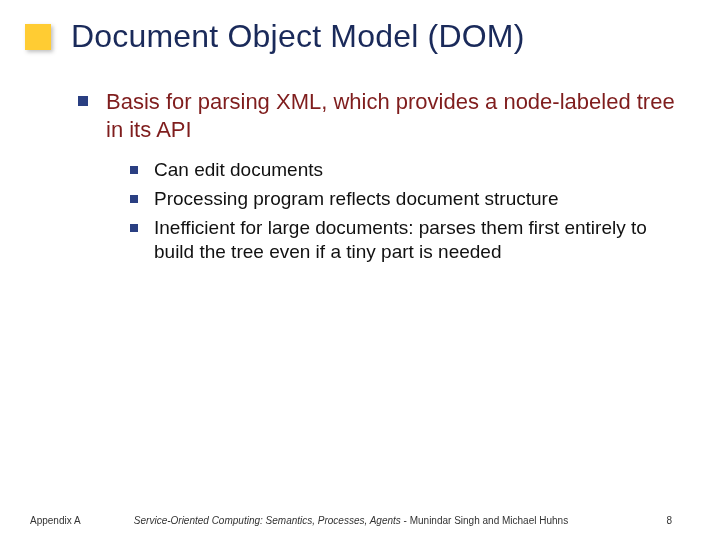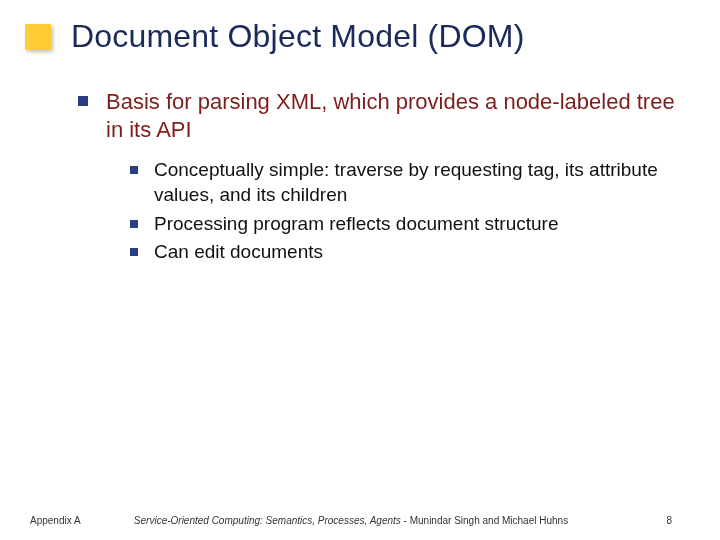--- a/index.html
+++ b/index.html
@@ -101,29 +101,29 @@
   </div>
 
   <div class="body">
     <div class="l1">
       <div class="bullet"></div>
       <div class="text">Basis for parsing XML, which provides a node-labeled tree in its API</div>
     </div>
     <div class="l2-group">
       <div class="l2">
         <div class="bullet"></div>
-        <div class="text">Conceptually simple: traverse by requesting tag, its attribute values, and its children</div>
+        <div class="text">Can edit documents</div>
       </div>
       <div class="l2">
         <div class="bullet"></div>
         <div class="text">Processing program reflects document structure</div>
       </div>
       <div class="l2">
         <div class="bullet"></div>
-        <div class="text">Can edit documents</div>
+        <div class="text">Inefficient for large documents: parses them first entirely to build the tree even if a tiny part is needed</div>
       </div>
     </div>
   </div>
 
   <div class="footer">
     <div class="footer-left">Appendix A</div>
     <div class="footer-center">
       <span class="italic">Service-Oriented Computing: Semantics, Processes, Agents</span><span> - Munindar Singh and Michael Huhns</span>
     </div>
     <div class="footer-right">8</div>

